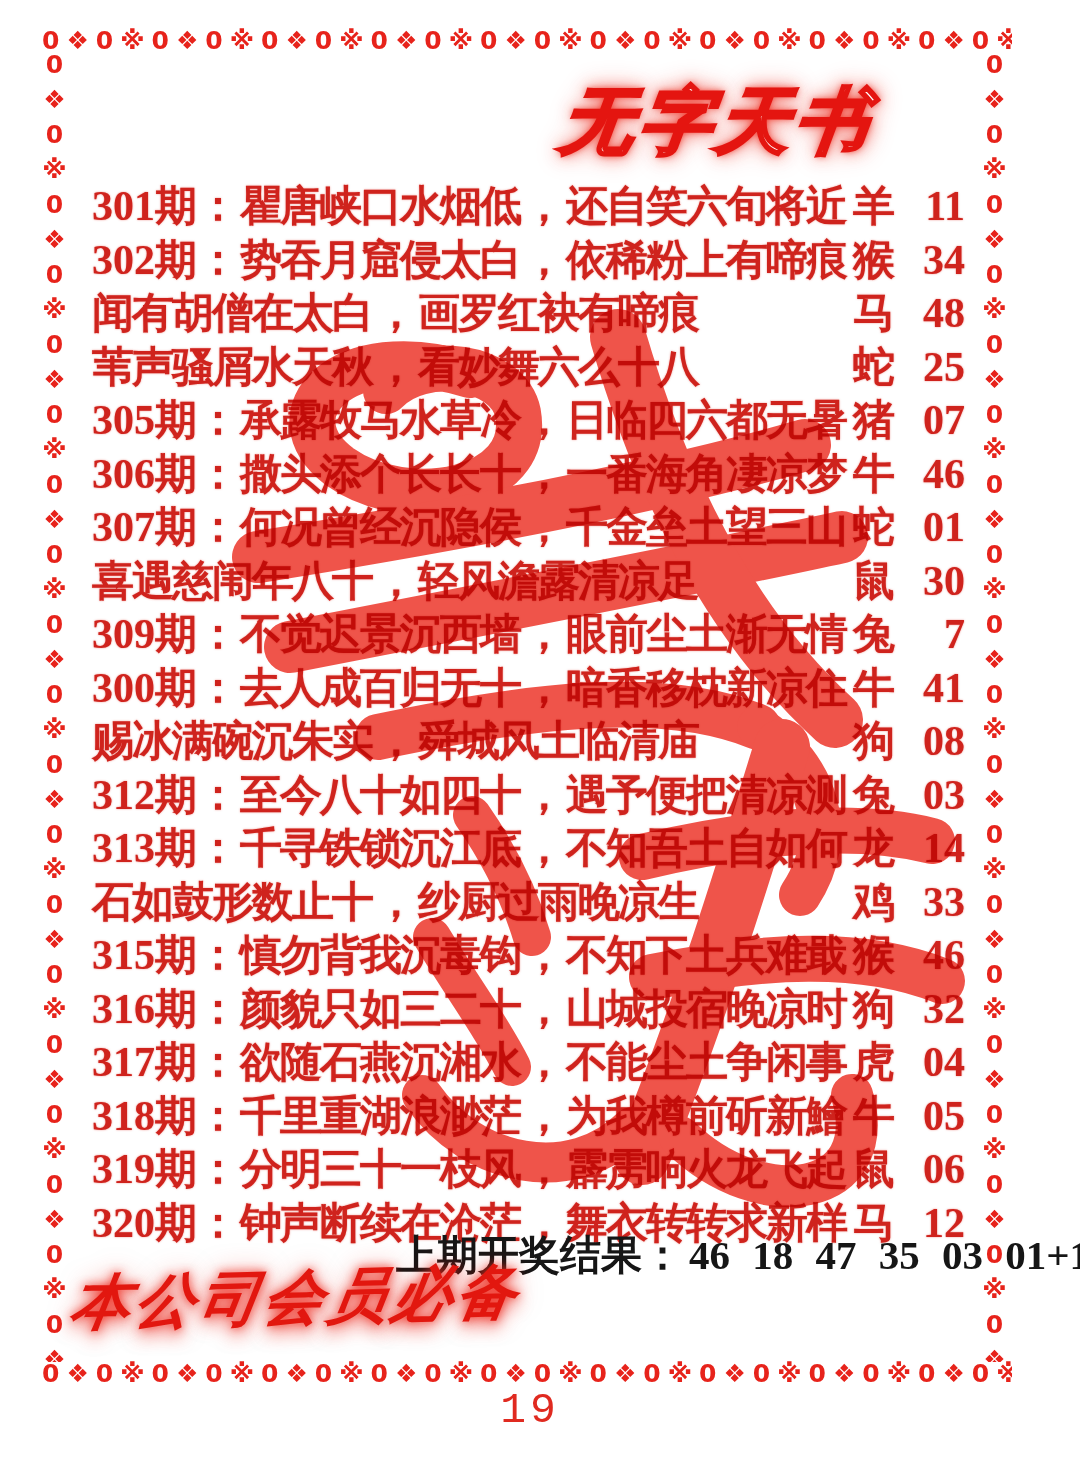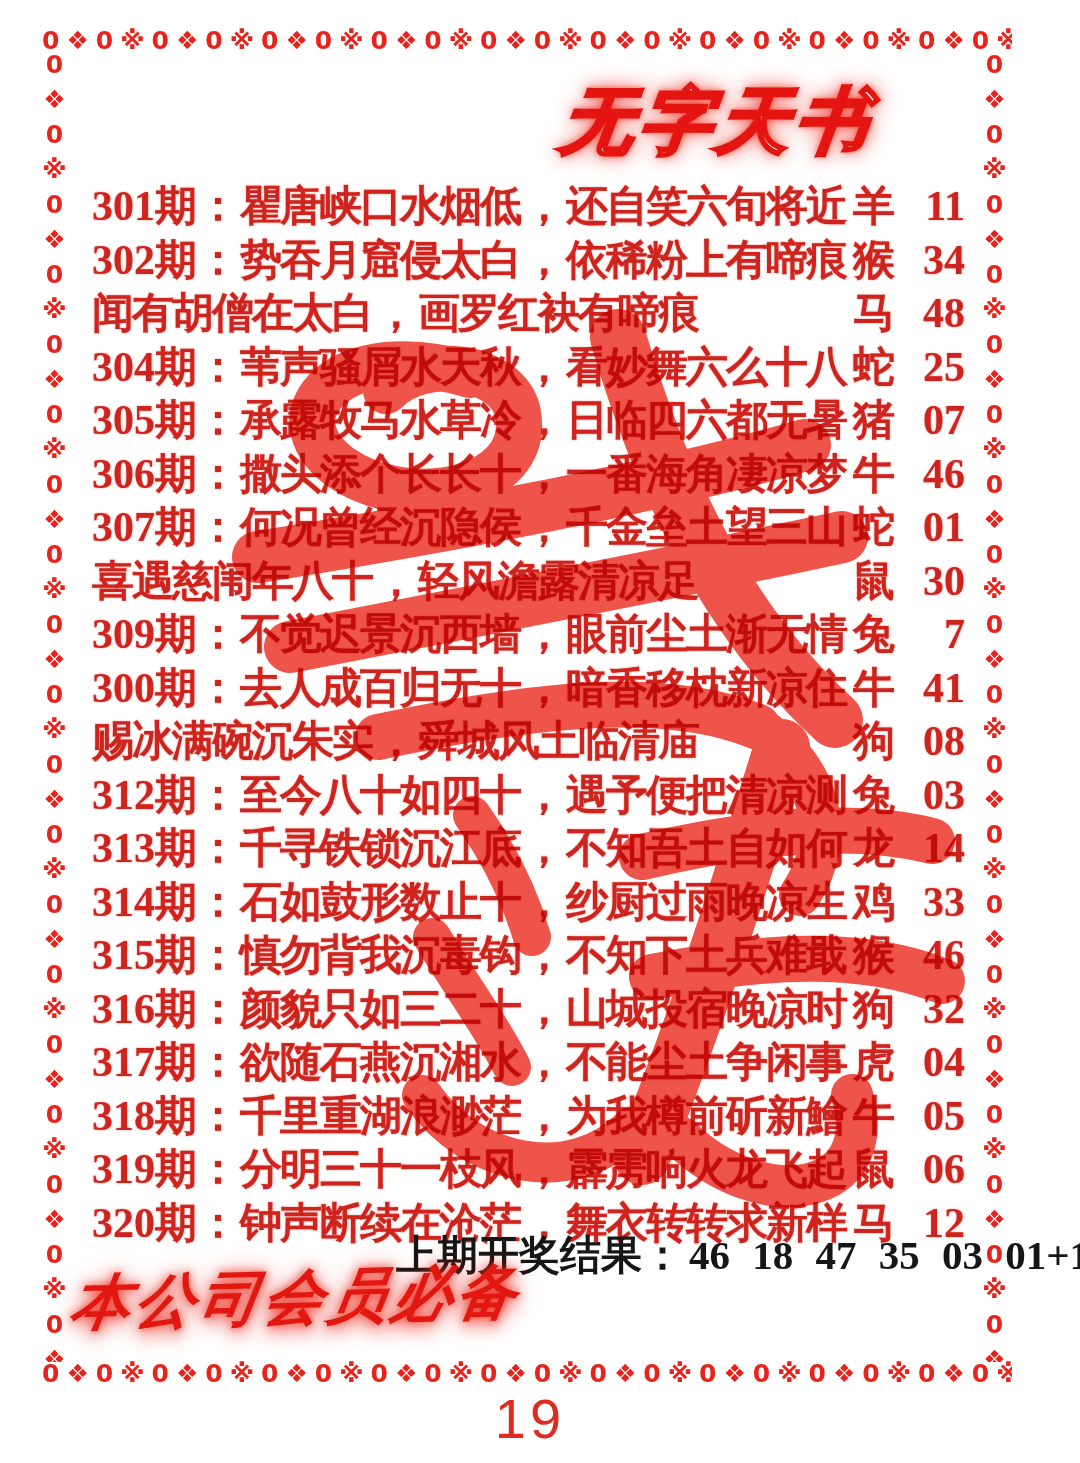--- a/index.html
+++ b/index.html
@@ -57,22 +57,22 @@
   
   .slogan{
     position:absolute;left:72px;top:1258px;
     font-size:60px;font-weight:700;font-style:italic;letter-spacing:4px;
     color:#e2170f;transform:skewX(-10deg) rotate(-1.5deg);white-space:nowrap;
     text-shadow:0 0 10px rgba(238,40,28,.85),0 8px 16px rgba(238,40,28,.5),0 0 24px rgba(238,40,28,.5);
   }
   
   .pageno{
     position:absolute;left:470px;top:1386px;width:120px;text-align:center;
-    font-family:Liberation Sans, sans-serif;
-    font-size:56px;color:#e02a20;letter-spacing:4px;
+    font-family:Liberation Mono, monospace;
+    font-size:43px;color:#e02a20;letter-spacing:4px;
   }
 </style>
 </head>
 <body>
 
 <div id="page">
 
   <div class="border-strip border-h border-top">0❖0※0❖0※0❖0※0❖0※0❖0※0❖0※0❖0※0❖0※0❖0※0❖0※0❖0※</div>
   <div class="border-strip border-h border-bottom">0❖0※0❖0※0❖0※0❖0※0❖0※0❖0※0❖0※0❖0※0❖0※0❖0※0❖0※</div>
   <div class="border-strip border-v border-left">0❖0※0❖0※0❖0※0❖0※0❖0※0❖0※0❖0※0❖0※0❖0※0❖0※0❖0※0❖0※0❖0※0❖0※</div>
@@ -101,21 +101,20 @@
 
     <div class="row">
       <span class="phrase1">闻有胡僧在太白</span>
       <span class="comma">，</span>
       <span class="phrase2">画罗红袂有啼痕</span>
       <span class="zodiac">马</span>
       <span class="num">48</span>
     </div>
 
     <div class="row">
-      <span class="issue">304期：</span>
       <span class="phrase1">苇声骚屑水天秋</span>
       <span class="comma">，</span>
       <span class="phrase2">看妙舞六么十八</span>
       <span class="zodiac">蛇</span>
       <span class="num">25</span>
     </div>
 
     <div class="row">
       <span class="issue">305期：</span>
       <span class="phrase1">承露牧马水草冷</span>
@@ -189,21 +188,20 @@
     <div class="row">
       <span class="issue">313期：</span>
       <span class="phrase1">千寻铁锁沉江底</span>
       <span class="comma">，</span>
       <span class="phrase2">不知吾土自如何</span>
       <span class="zodiac">龙</span>
       <span class="num">14</span>
     </div>
 
     <div class="row">
-      <span class="issue">314期：</span>
       <span class="phrase1">石如鼓形数止十</span>
       <span class="comma">，</span>
       <span class="phrase2">纱厨过雨晚凉生</span>
       <span class="zodiac">鸡</span>
       <span class="num">33</span>
     </div>
 
     <div class="row">
       <span class="issue">315期：</span>
       <span class="phrase1">慎勿背我沉毒钩</span>

